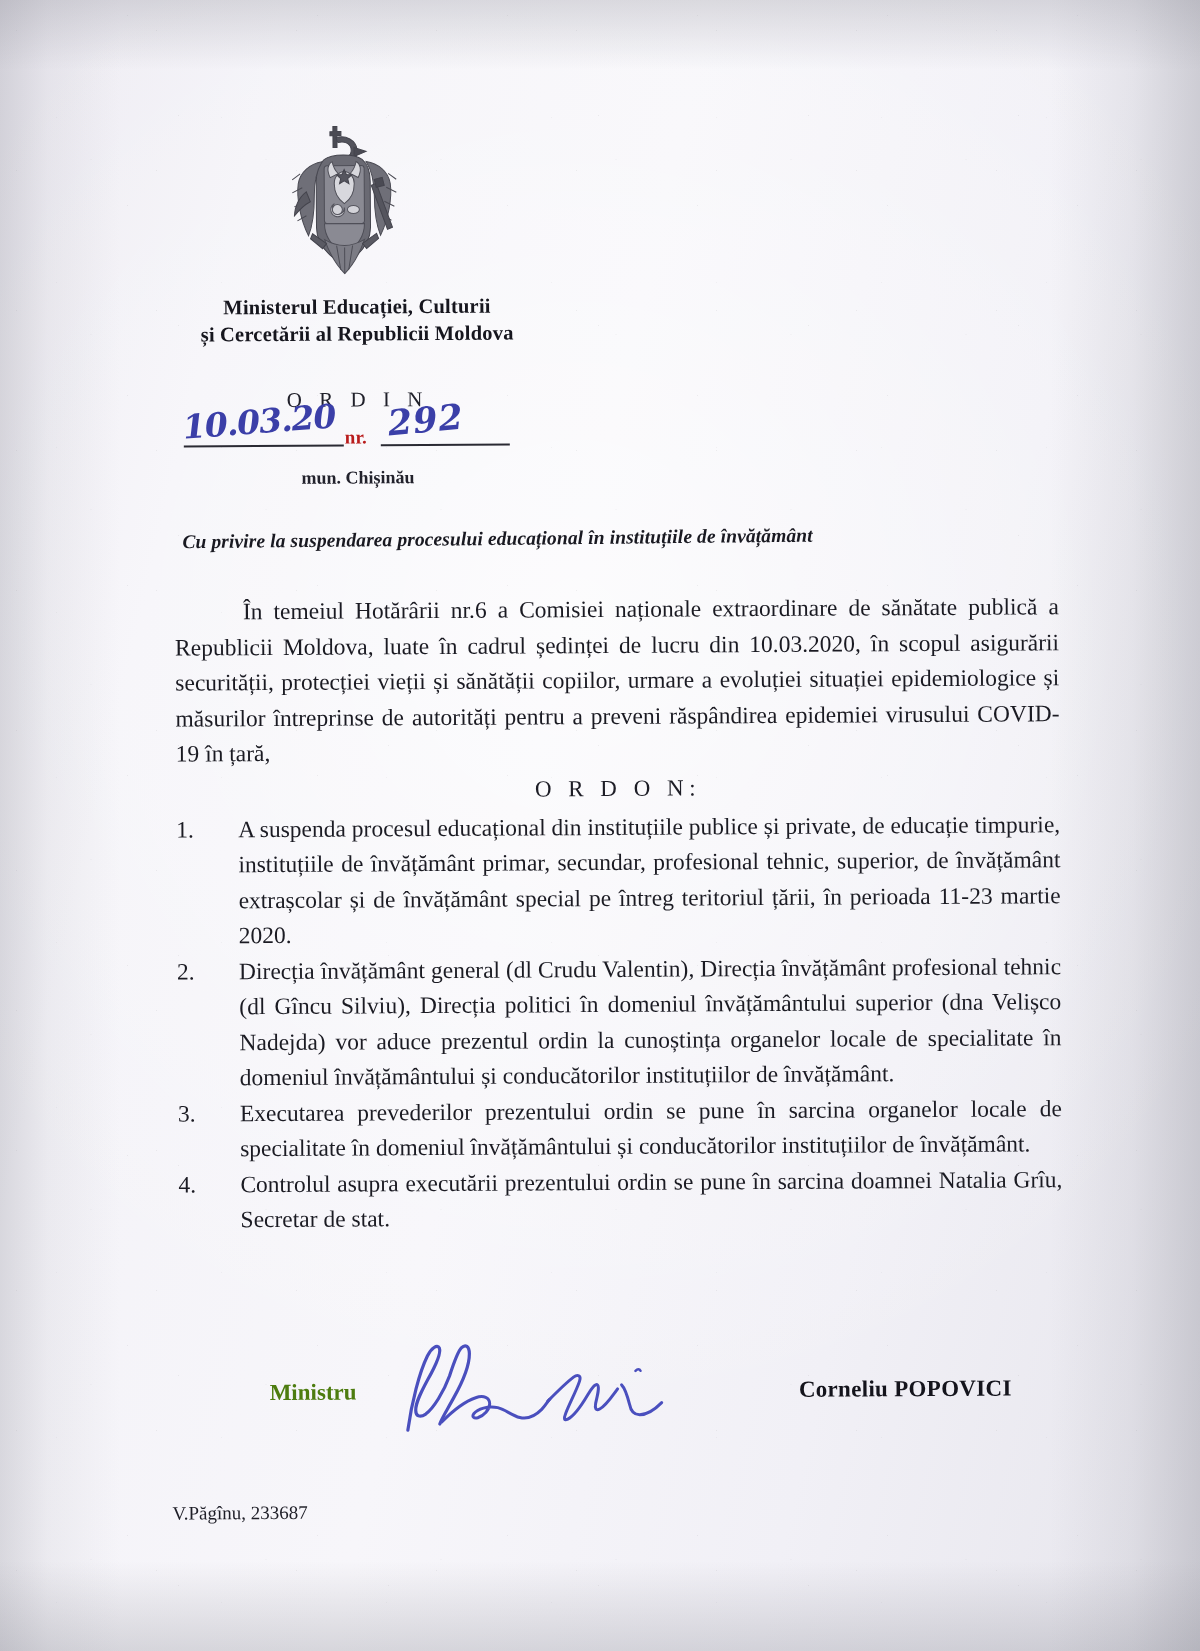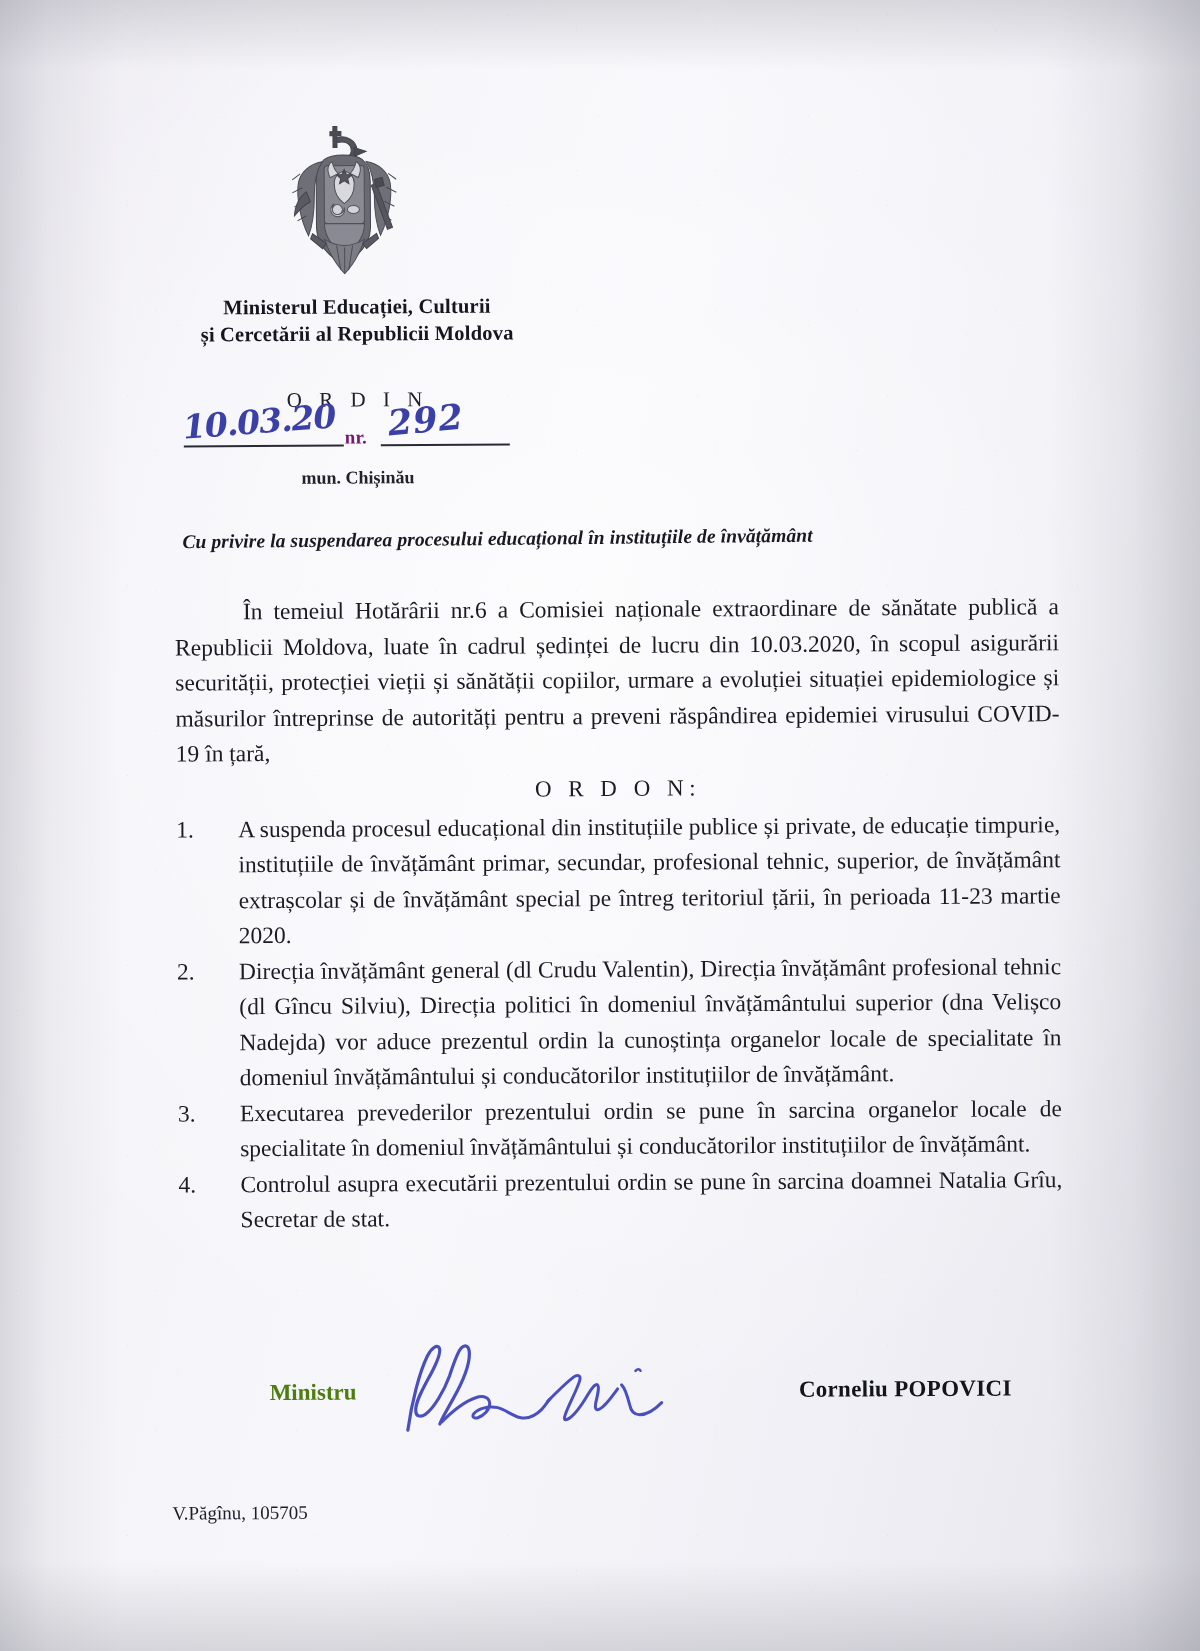--- a/index.html
+++ b/index.html
@@ -103,21 +103,21 @@
   }
   .fill-line.date { left: 186px; width: 160px; }
   .fill-line.num  { left: 383px; width: 129px; }
 
   .nr-label {
     position: absolute;
     left: 347px;
     top: 425px;
     font-size: 19px;
     font-weight: bold;
-    color: #701a75;
+    color: #b91c1c;
   }
 
   .hand {
     position: absolute;
     color: #3b3fa8;
     font-family: "DejaVu Serif", "Liberation Serif", serif;
     font-style: italic;
     font-weight: bold;
   }
   .hand.date {
@@ -360,21 +360,21 @@
       <svg class="signature-svg" viewBox="0 0 320 120" xmlns="http://www.w3.org/2000/svg">
         <path d="M18 104 C22 76 30 46 38 30 C42 22 48 18 50 22 C52 27 46 40 38 54 C32 65 26 76 26 84 C26 90 30 92 36 88 C44 82 54 66 60 50 C64 38 68 26 72 22 C76 18 80 20 80 28 C80 40 72 58 64 72 C58 83 52 92 50 98" stroke-width="3.2"></path>
         <path d="M52 96 C62 86 74 76 86 72 C94 69 100 72 100 78 C100 84 94 90 88 92 C84 93 82 91 84 88 C88 83 98 80 108 82 C116 84 122 90 130 92 C138 94 146 90 152 84 C156 80 158 76 160 74" stroke-width="3"></path>
         <path d="M158 76 C166 68 176 58 184 52 C188 49 192 50 190 56 C187 65 180 78 176 88 C174 93 174 96 178 94 C184 91 192 80 198 70 C202 63 206 58 208 60 C210 62 208 70 206 78 C205 83 206 86 210 84 C216 81 222 72 228 64" stroke-width="3"></path>
         <path d="M232 60 C236 64 238 72 240 80 C241 86 244 90 250 90 C258 90 266 84 272 78" stroke-width="3"></path>
         <path d="M246 46 C248 44 250 44 251 46" stroke-width="2.6"></path>
       </svg>
       <div class="sig-name">Corneliu POPOVICI</div>
     </div>
 
-    <div class="footer">V.Păgînu, 105705</div>
+    <div class="footer">V.Păgînu, 233687</div>
 
   </div>
 
   <div class="edge-shade-left"></div>
   <div class="edge-shade-right"></div>
   <div class="edge-shade-top"></div>
   <div class="edge-shade-bottom"></div>
 </div>
 
 </body></html>

